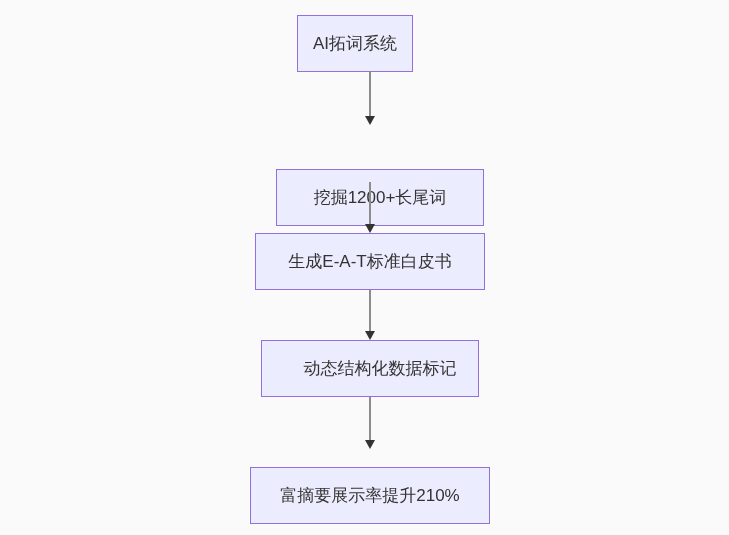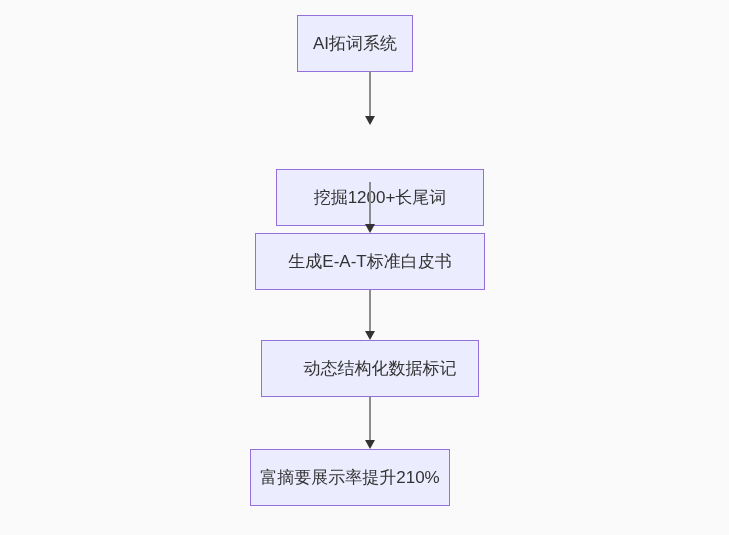--- a/index.html
+++ b/index.html
@@ -31,21 +31,21 @@
     color: var(--text);
     font-size: 17px;
     text-align: center;
     height: 57px;
   }
   
   .n1 { left: 297px; top: 15px;  width: 116px; }
   .n2 { left: 276px; top: 125px; width: 208px; margin-top: 44px; }
   .n3 { left: 255px; top: 233px; width: 230px; }
   .n4 { left: 261px; top: 340px; width: 218px; padding-left: 20px; }
-  .n5 { left: 250px; top: 449px; width: 200px; }
+  .n5 { left: 250px; top: 467px; width: 240px; }
 
   .connector {
     position: absolute;
     left: 364px;           
     width: 12px;
   }
   .c1 { top: 71px;  height: 54px; }
   .c2 { top: 182px; height: 51px; }
   .c3 { top: 290px; height: 50px; }
   .c4 { top: 397px; height: 52px; }

